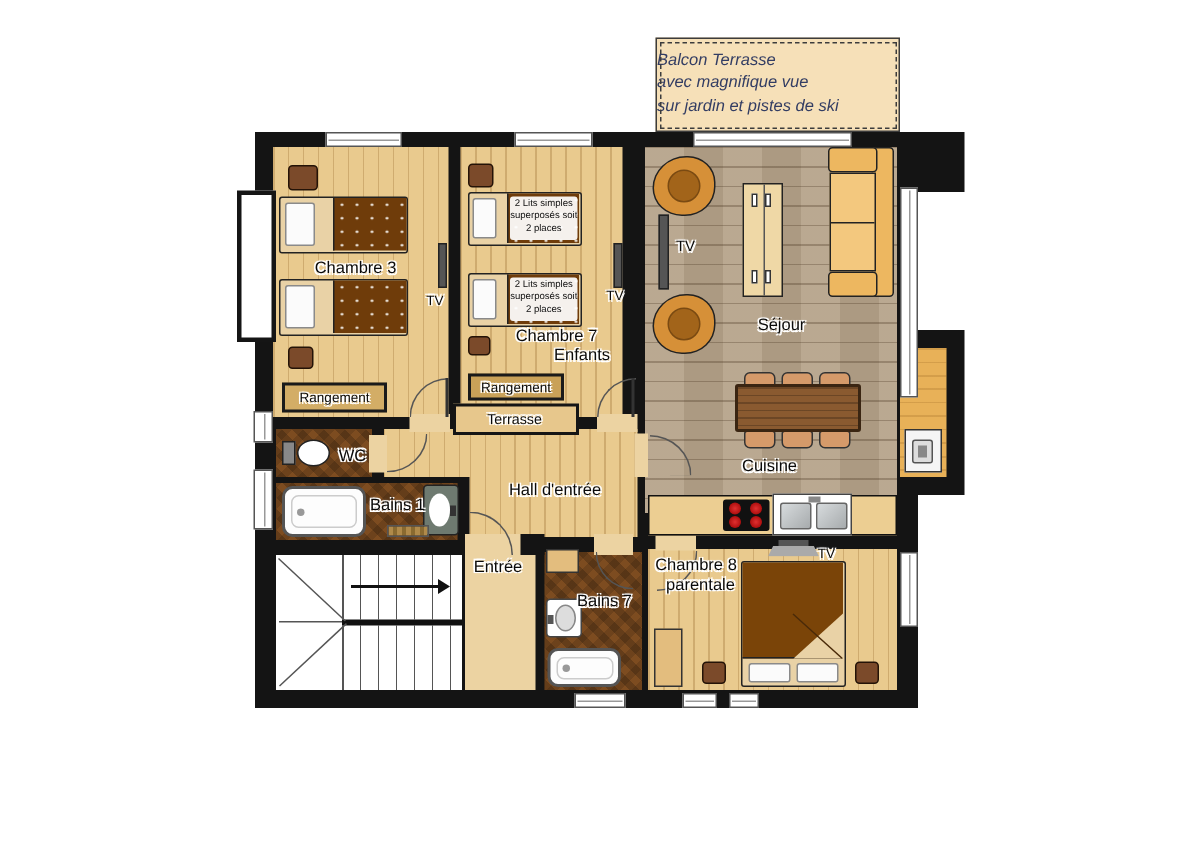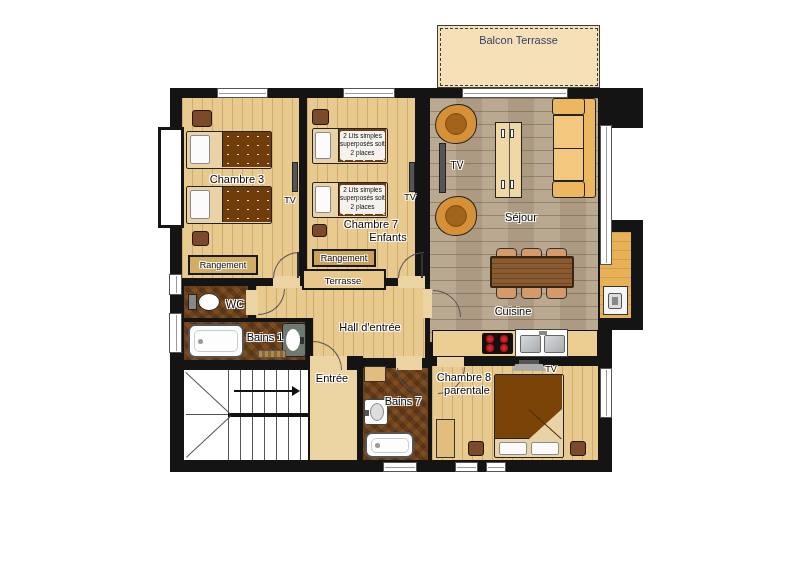--- a/index.html
+++ b/index.html
@@ -40,31 +40,33 @@
   .armchair-in { background:#a2641a; border:1px solid #7a4a12; border-radius:50%; }
   .sofa-part { background:#edb760; border:1.5px solid #222; border-radius:3px; }
   .sofa-seat { background:#f3c87e; border:1.4px solid #222; }
   .chair { background:#d59a6a; border:1.3px solid #333; }
   .table { background-color:#8a5a30; border:2px solid #3a2512; border-radius:2px;
     background-image: repeating-linear-gradient(180deg, rgba(0,0,0,.22) 0 1px, transparent 1px 5px); }
   .counter { background:#ecce92; border:1.6px solid #111; }
   .fixture-white { background:#fdfdfd; border:2px solid #555; border-radius:7px; }
   .note { background:#f6e0b8; border:1.6px solid #3c3c3c; }
   .note:after { content:""; position:absolute; inset:1.5px; border:1.4px dashed #3c3c3c; pointer-events:none; }
-  .note-text { font-size:11px; color:#333d63; text-align:center; line-height:1.4; }
+  .note-text { font-style:italic; font-size:11px; color:#333d63; line-height:1.4; }
   .run { background-image: repeating-linear-gradient(90deg, #555 0 1px, transparent 1px 12px); }
   .thin { background:#555; }
 </style>
 </head>
 <body>
 
 <div class="plan">
 
   <div class="abs note" style="left:437px;top:25px;width:163px;height:63px;">
     <div class="note-text" style="margin-top:7px;">Balcon Terrasse</div>
+    <div class="note-text">avec magnifique vue</div>
+    <div class="note-text">sur jardin et pistes de ski</div>
   </div>
 
   <div class="abs blk" style="left:170px;top:88px;width:442px;height:384px;"></div>
   <div class="abs blk" style="left:598px;top:88px;width:45px;height:40px;"></div>
   <div class="abs blk" style="left:593px;top:220px;width:50px;height:110px;"></div>
 
   <div class="abs floor-tan" style="left:182px;top:98px;width:117px;height:180px;"></div>
   <div class="abs floor-tan" style="left:307px;top:98px;width:108px;height:180px;"></div>
   <div class="abs floor-sejour" style="left:430px;top:98px;width:168px;height:244px;"></div>
   <div class="abs floor-tan" style="left:256px;top:286px;width:60px;height:32px;"></div>

